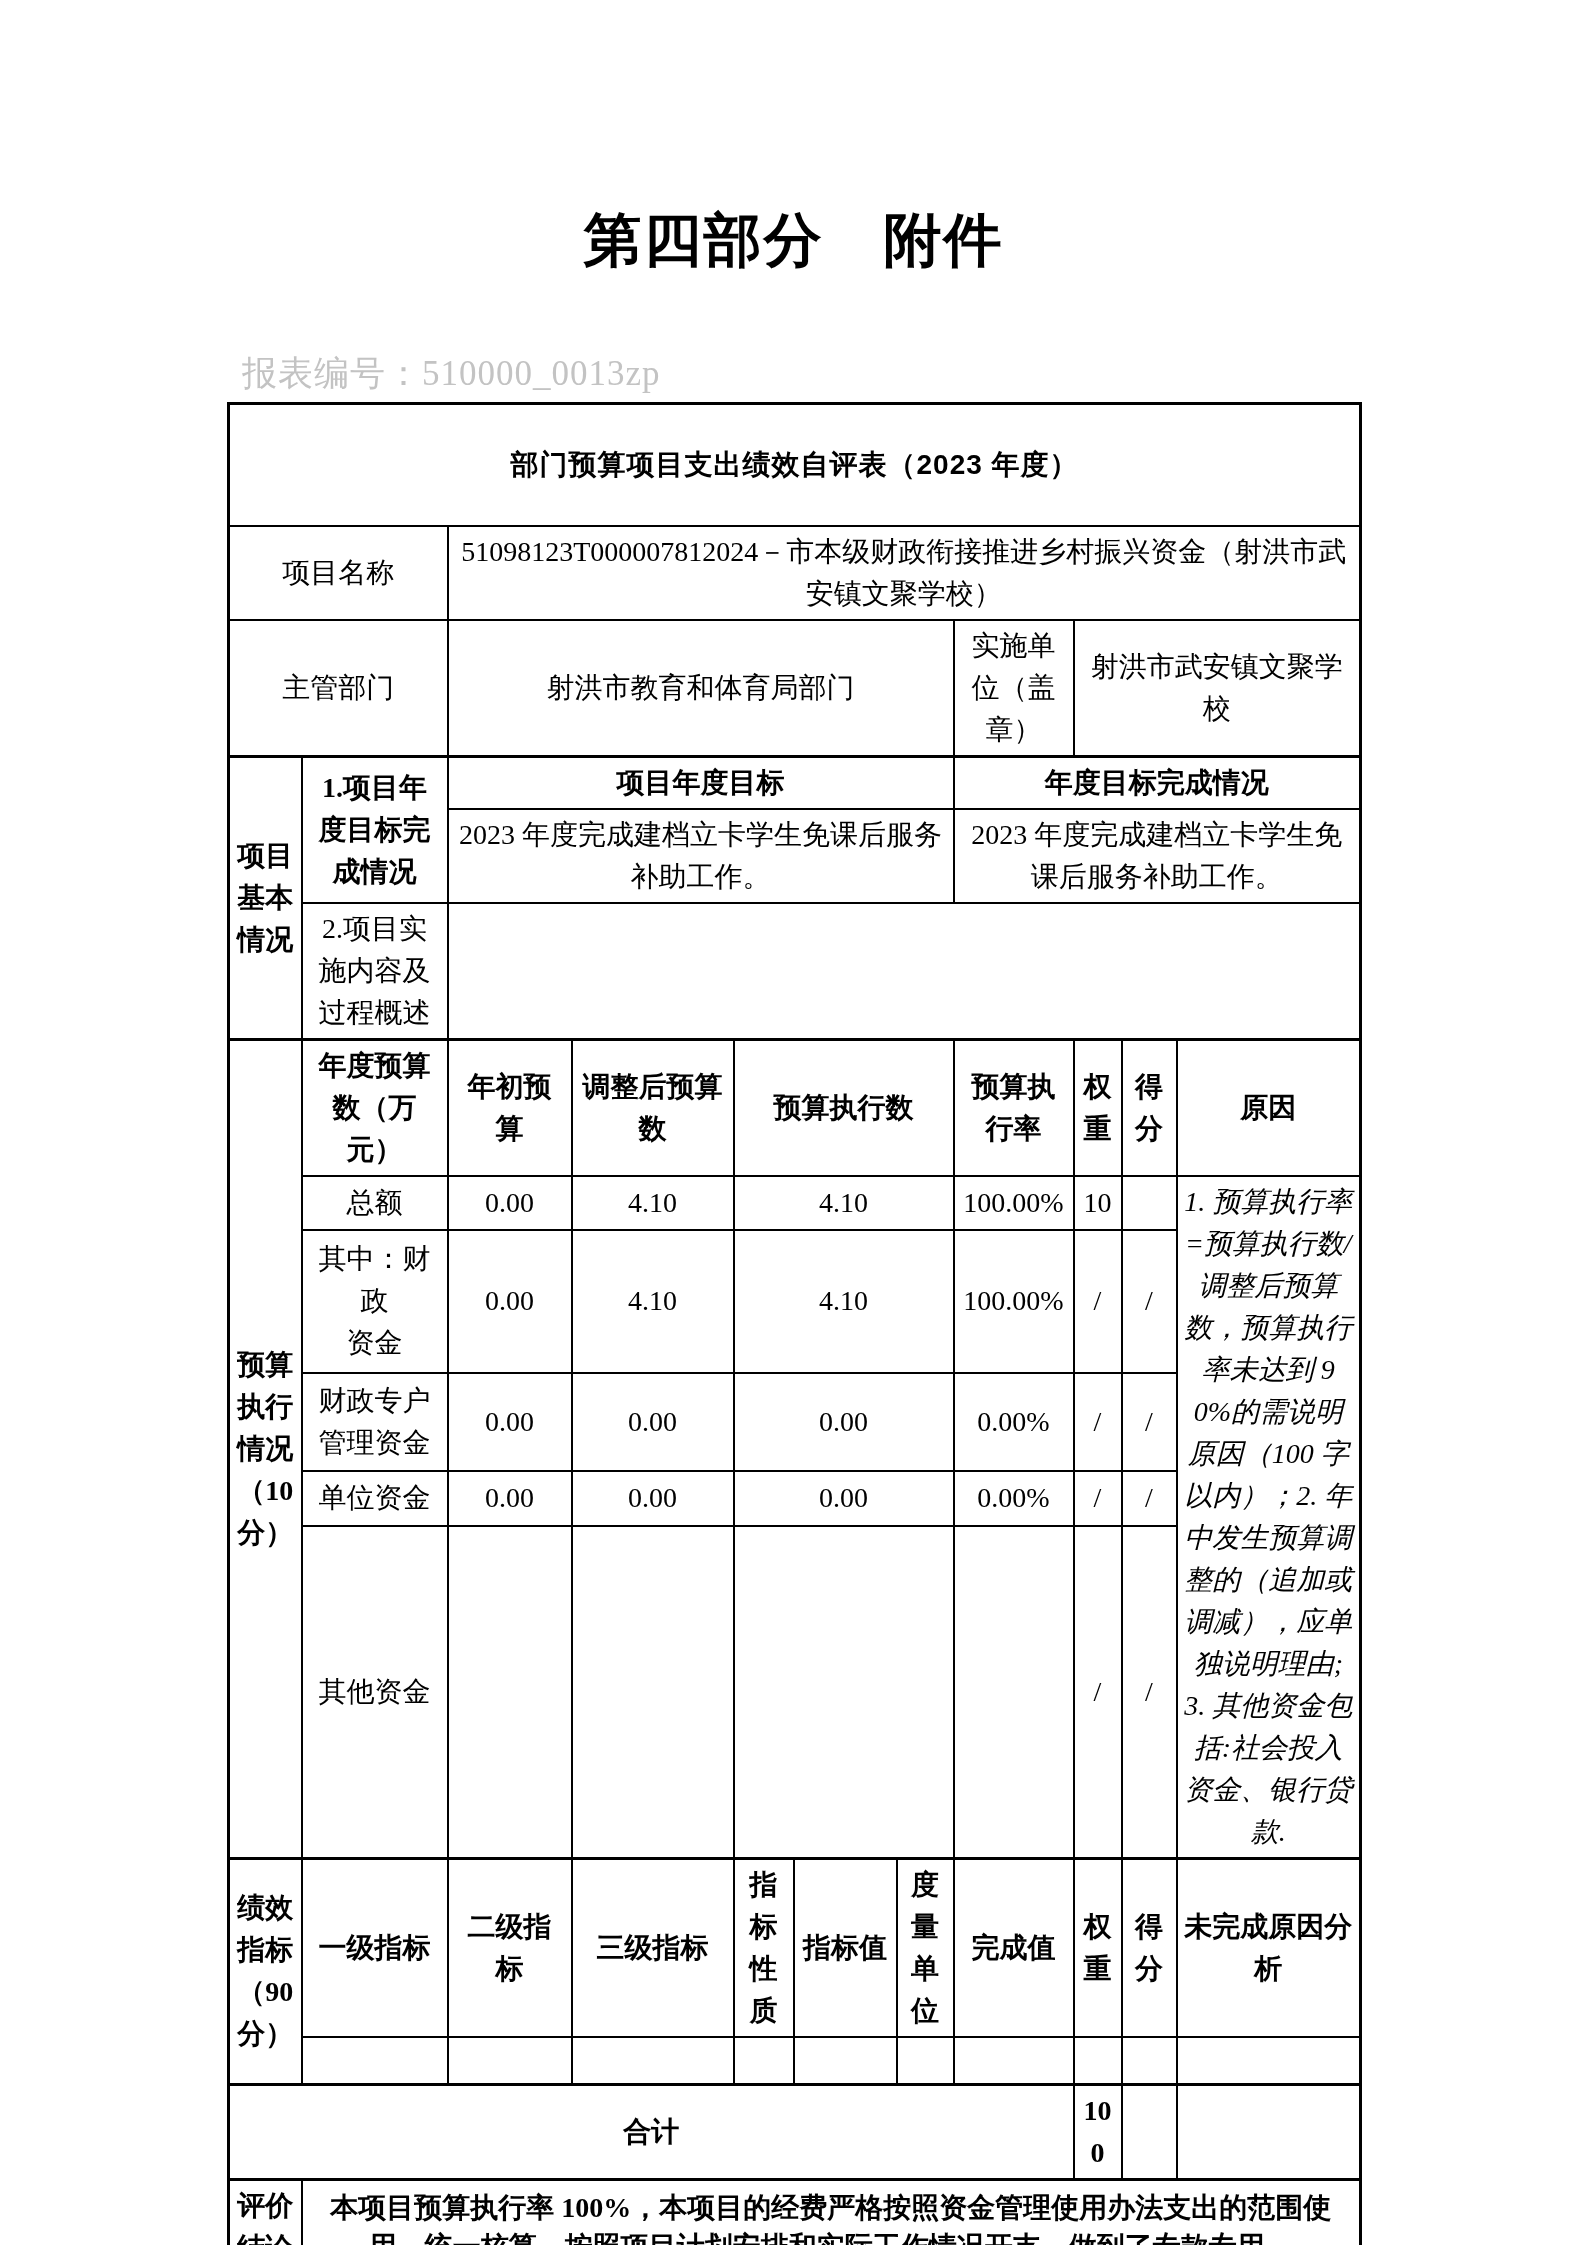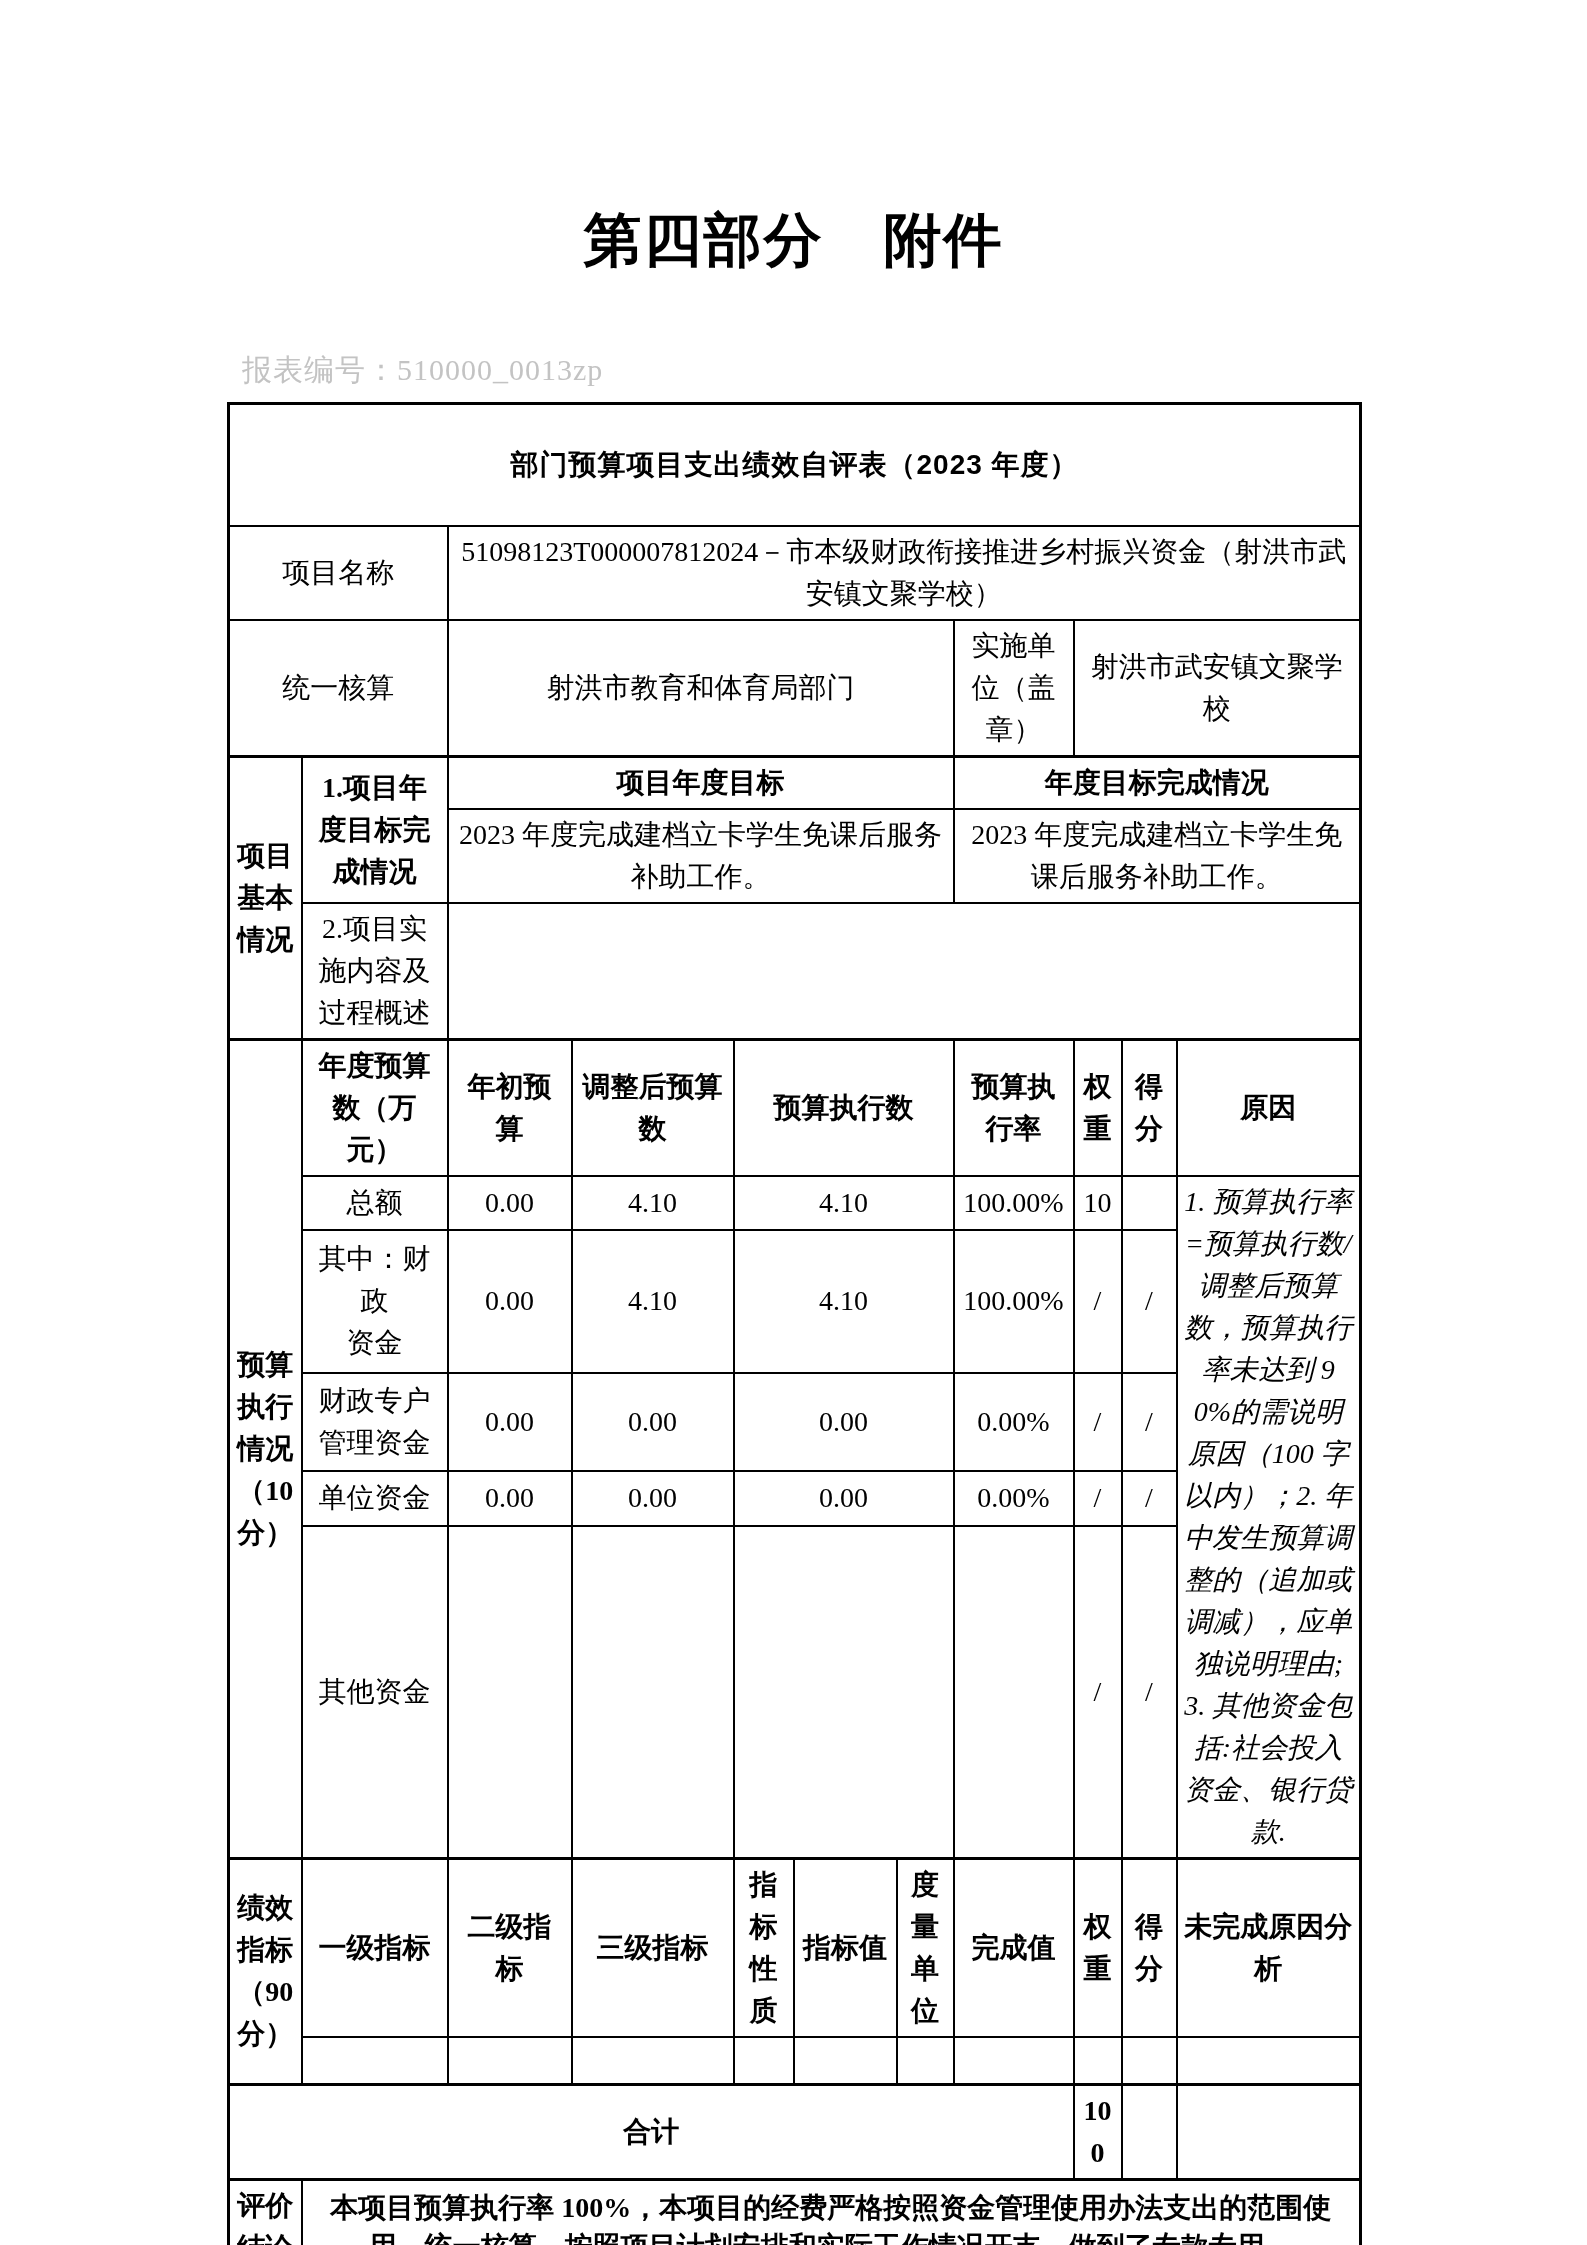--- a/index.html
+++ b/index.html
@@ -15,21 +15,21 @@
   .main-title {
     position:absolute; top:190px; left:0; width:100%;
     text-align:center;
     font-family:"Liberation Sans","DejaVu Sans",sans-serif;
     font-weight:bold; font-size:58px; letter-spacing:2px;
     white-space:pre;
     margin-top:12px;
   }
   .report-no {
     position:absolute; top:350px; left:242px;
-    font-size:30px; color:#c3c3c3; letter-spacing:1px;
+    font-size:35px; color:#c3c3c3; letter-spacing:1px;
   }
   table.form {
     position:absolute; left:227px; top:402px;
     width:1135px;
     border-collapse:collapse; table-layout:fixed;
     border:3px solid #000;
   }
   table.form td {
     border:2px solid #000;
     font-size:28px; line-height:1.5;
@@ -81,21 +81,21 @@
       <tr style="height:122px">
         <td colspan="11" class="ttl">部门预算项目支出绩效自评表（2023 年度）</td>
       </tr>
 
       <tr style="height:84px">
         <td colspan="2" class="tl">项目名称</td>
         <td colspan="9" class="tl">51098123T000007812024－市本级财政衔接推进乡村振兴资金（射洪市武安镇文聚学校）</td>
       </tr>
 
       <tr style="height:129px">
-        <td colspan="2" class="tl">统一核算</td>
+        <td colspan="2" class="tl">主管部门</td>
         <td colspan="5" class="tl">射洪市教育和体育局部门</td>
         <td class="tl impl">实施单
 位（盖
 章）</td>
         <td colspan="3" class="cc">射洪市武安镇文聚学校</td>
       </tr>
 
       <tr style="height:45px" class="thick-top">
         <td rowspan="3" class="vlabel">项目
 基本

